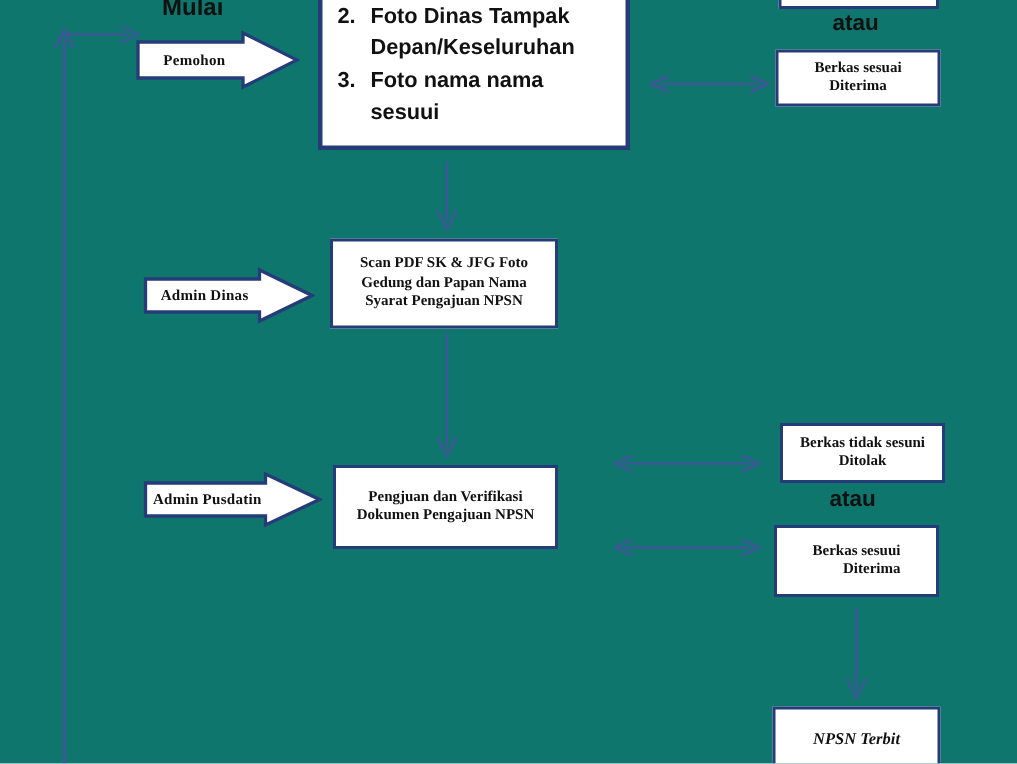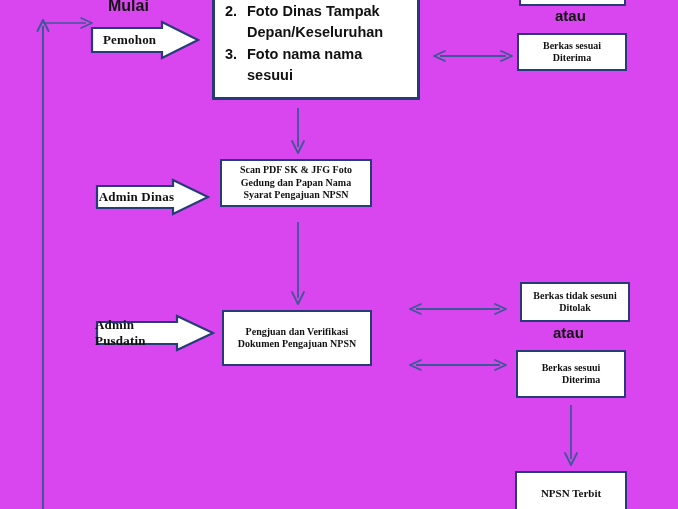--- a/index.html
+++ b/index.html
@@ -4,21 +4,21 @@
 <style>
   html, body {
     margin: 0;
     padding: 0;
     background: #ffffff;
   }
   #canvas {
     position: relative;
     width: 678px;
     height: 509px;
-    background: #d946ef;
+    background: #0f766e;
     overflow: hidden;
     font-family: "Liberation Serif", serif;
   }
   .box {
     position: absolute;
     box-sizing: border-box;
     border: 2px solid #253c78;
     background: #ffffff;
     display: flex;
     align-items: center;
@@ -68,21 +68,21 @@
   .arrow-shape svg { display: block; }
   .arrow-label {
     position: absolute;
     left: 0;
     top: 0;
     width: 72%;
     height: 100%;
     display: flex;
     align-items: center;
     justify-content: center;
-    font-size: 13px;
+    font-size: 10px;
     font-weight: bold;
     color: #111;
     letter-spacing: .2px;
     font-family: "Liberation Serif", serif;
   }
   .caption {
     position: absolute;
     font-family: "Liberation Sans", sans-serif;
     font-weight: 600;
     color: #111;
@@ -165,21 +165,21 @@
     </svg>
   </div>
 
   <div class="arrow-shape" style="left:95px; top:178px; width:115px; height:38px;">
     <svg width="115" height="38" viewBox="0 0 115 38">
       <polygon points="2,8 78,8 78,2 113,19 78,36 78,30 2,30" fill="#ffffff" stroke="#253c78" stroke-width="2.2" stroke-linejoin="miter"></polygon>
     </svg>
     <div class="arrow-label">Admin Dinas</div>
   </div>
 
-  <div class="box" style="left:220px; top:159px; width:152px; height:48px;">
+  <div class="box" style="left:220px; top:159px; width:152px; height:60px;">
     <div class="box-text small-serif">
       <div>Scan PDF  SK &amp; JFG Foto</div>
       <div>Gedung dan Papan Nama</div>
       <div>Syarat Pengajuan NPSN</div>
     </div>
   </div>
 
   <div class="conn" style="left:288px; top:222px;">
     <svg width="20" height="84">
       <line x1="10" y1="0" x2="10" y2="76" stroke="#3c5896" stroke-width="1.8"></line>
@@ -234,16 +234,16 @@
   </div>
 
   <div class="conn" style="left:561px; top:405px;">
     <svg width="20" height="62">
       <line x1="10" y1="0" x2="10" y2="54" stroke="#3c5896" stroke-width="1.8"></line>
       <path d="M10 60 L4 48 M10 60 L16 48" stroke="#3c5896" stroke-width="1.8" fill="none" stroke-linecap="round"></path>
     </svg>
   </div>
 
   <div class="box" style="left:515px; top:471px; width:112px; height:56px; border-width:2.5px;">
-    <div class="box-text" style="font-size:11px; font-weight:bold; margin-top:-10px;">NPSN Terbit</div>
+    <div class="box-text" style="font-size:11px; font-weight:bold; margin-top:-10px;font-style:italic;">NPSN Terbit</div>
   </div>
 
 </div>
 
 </body></html>

